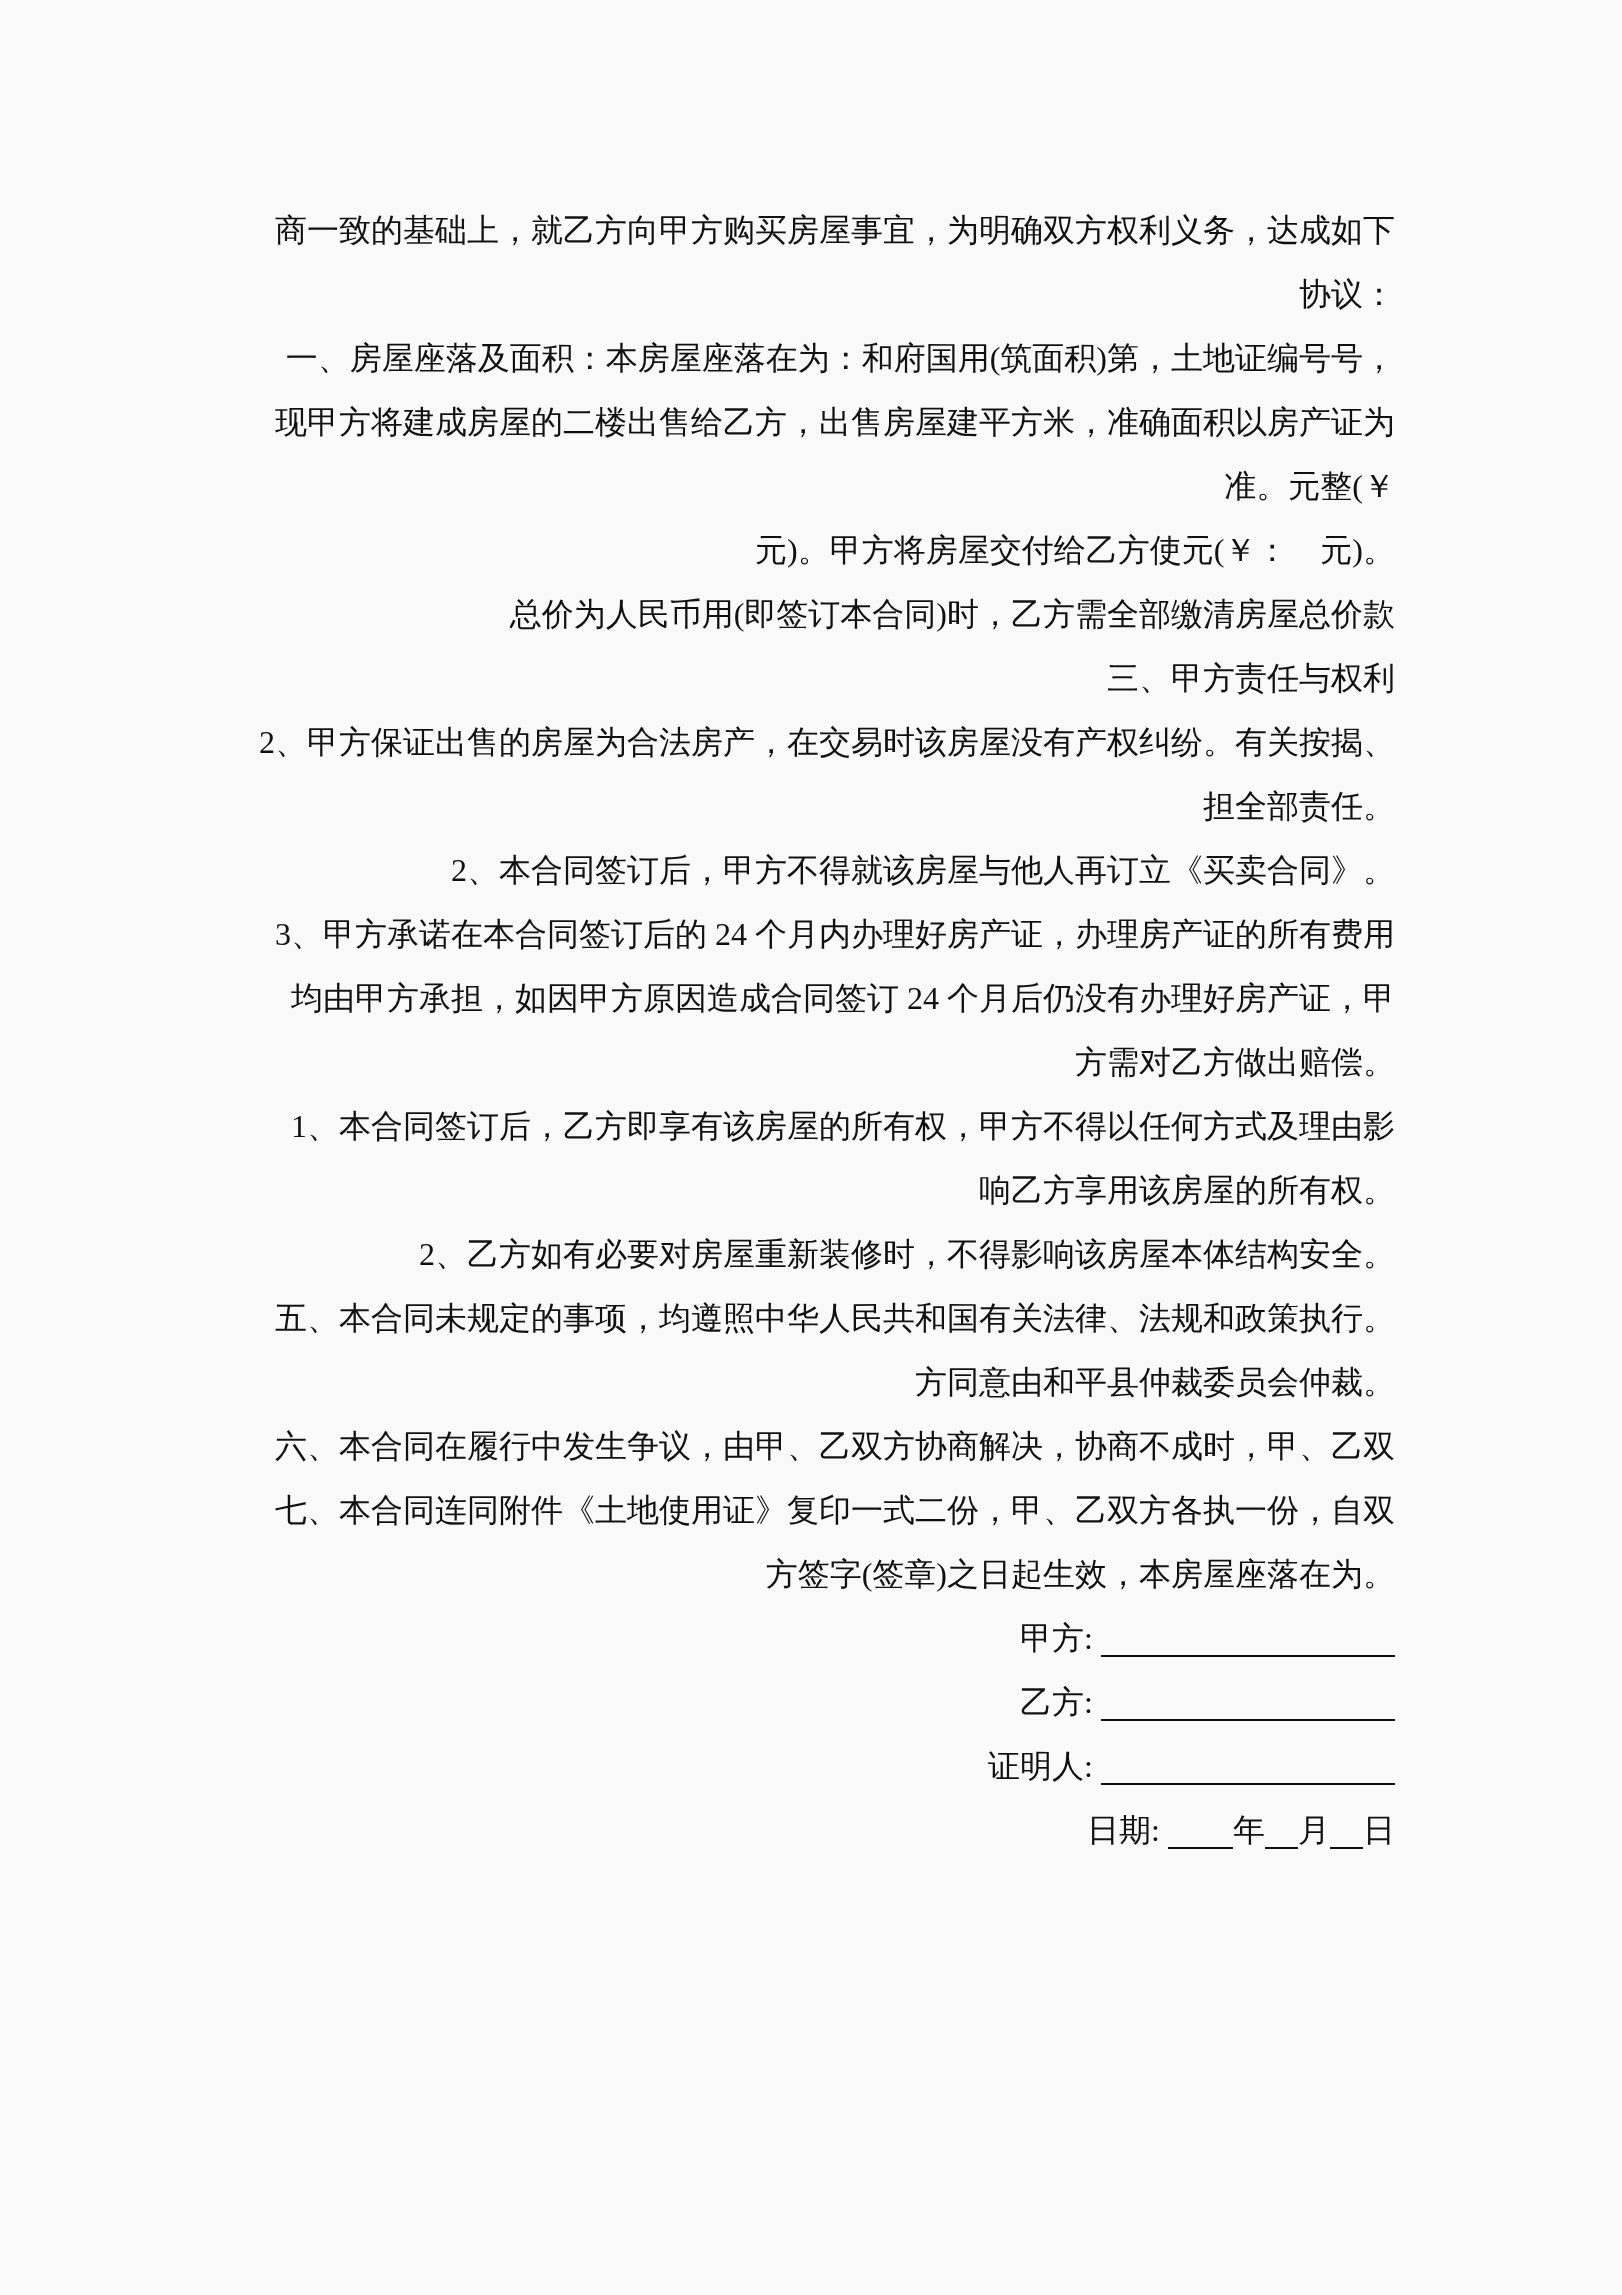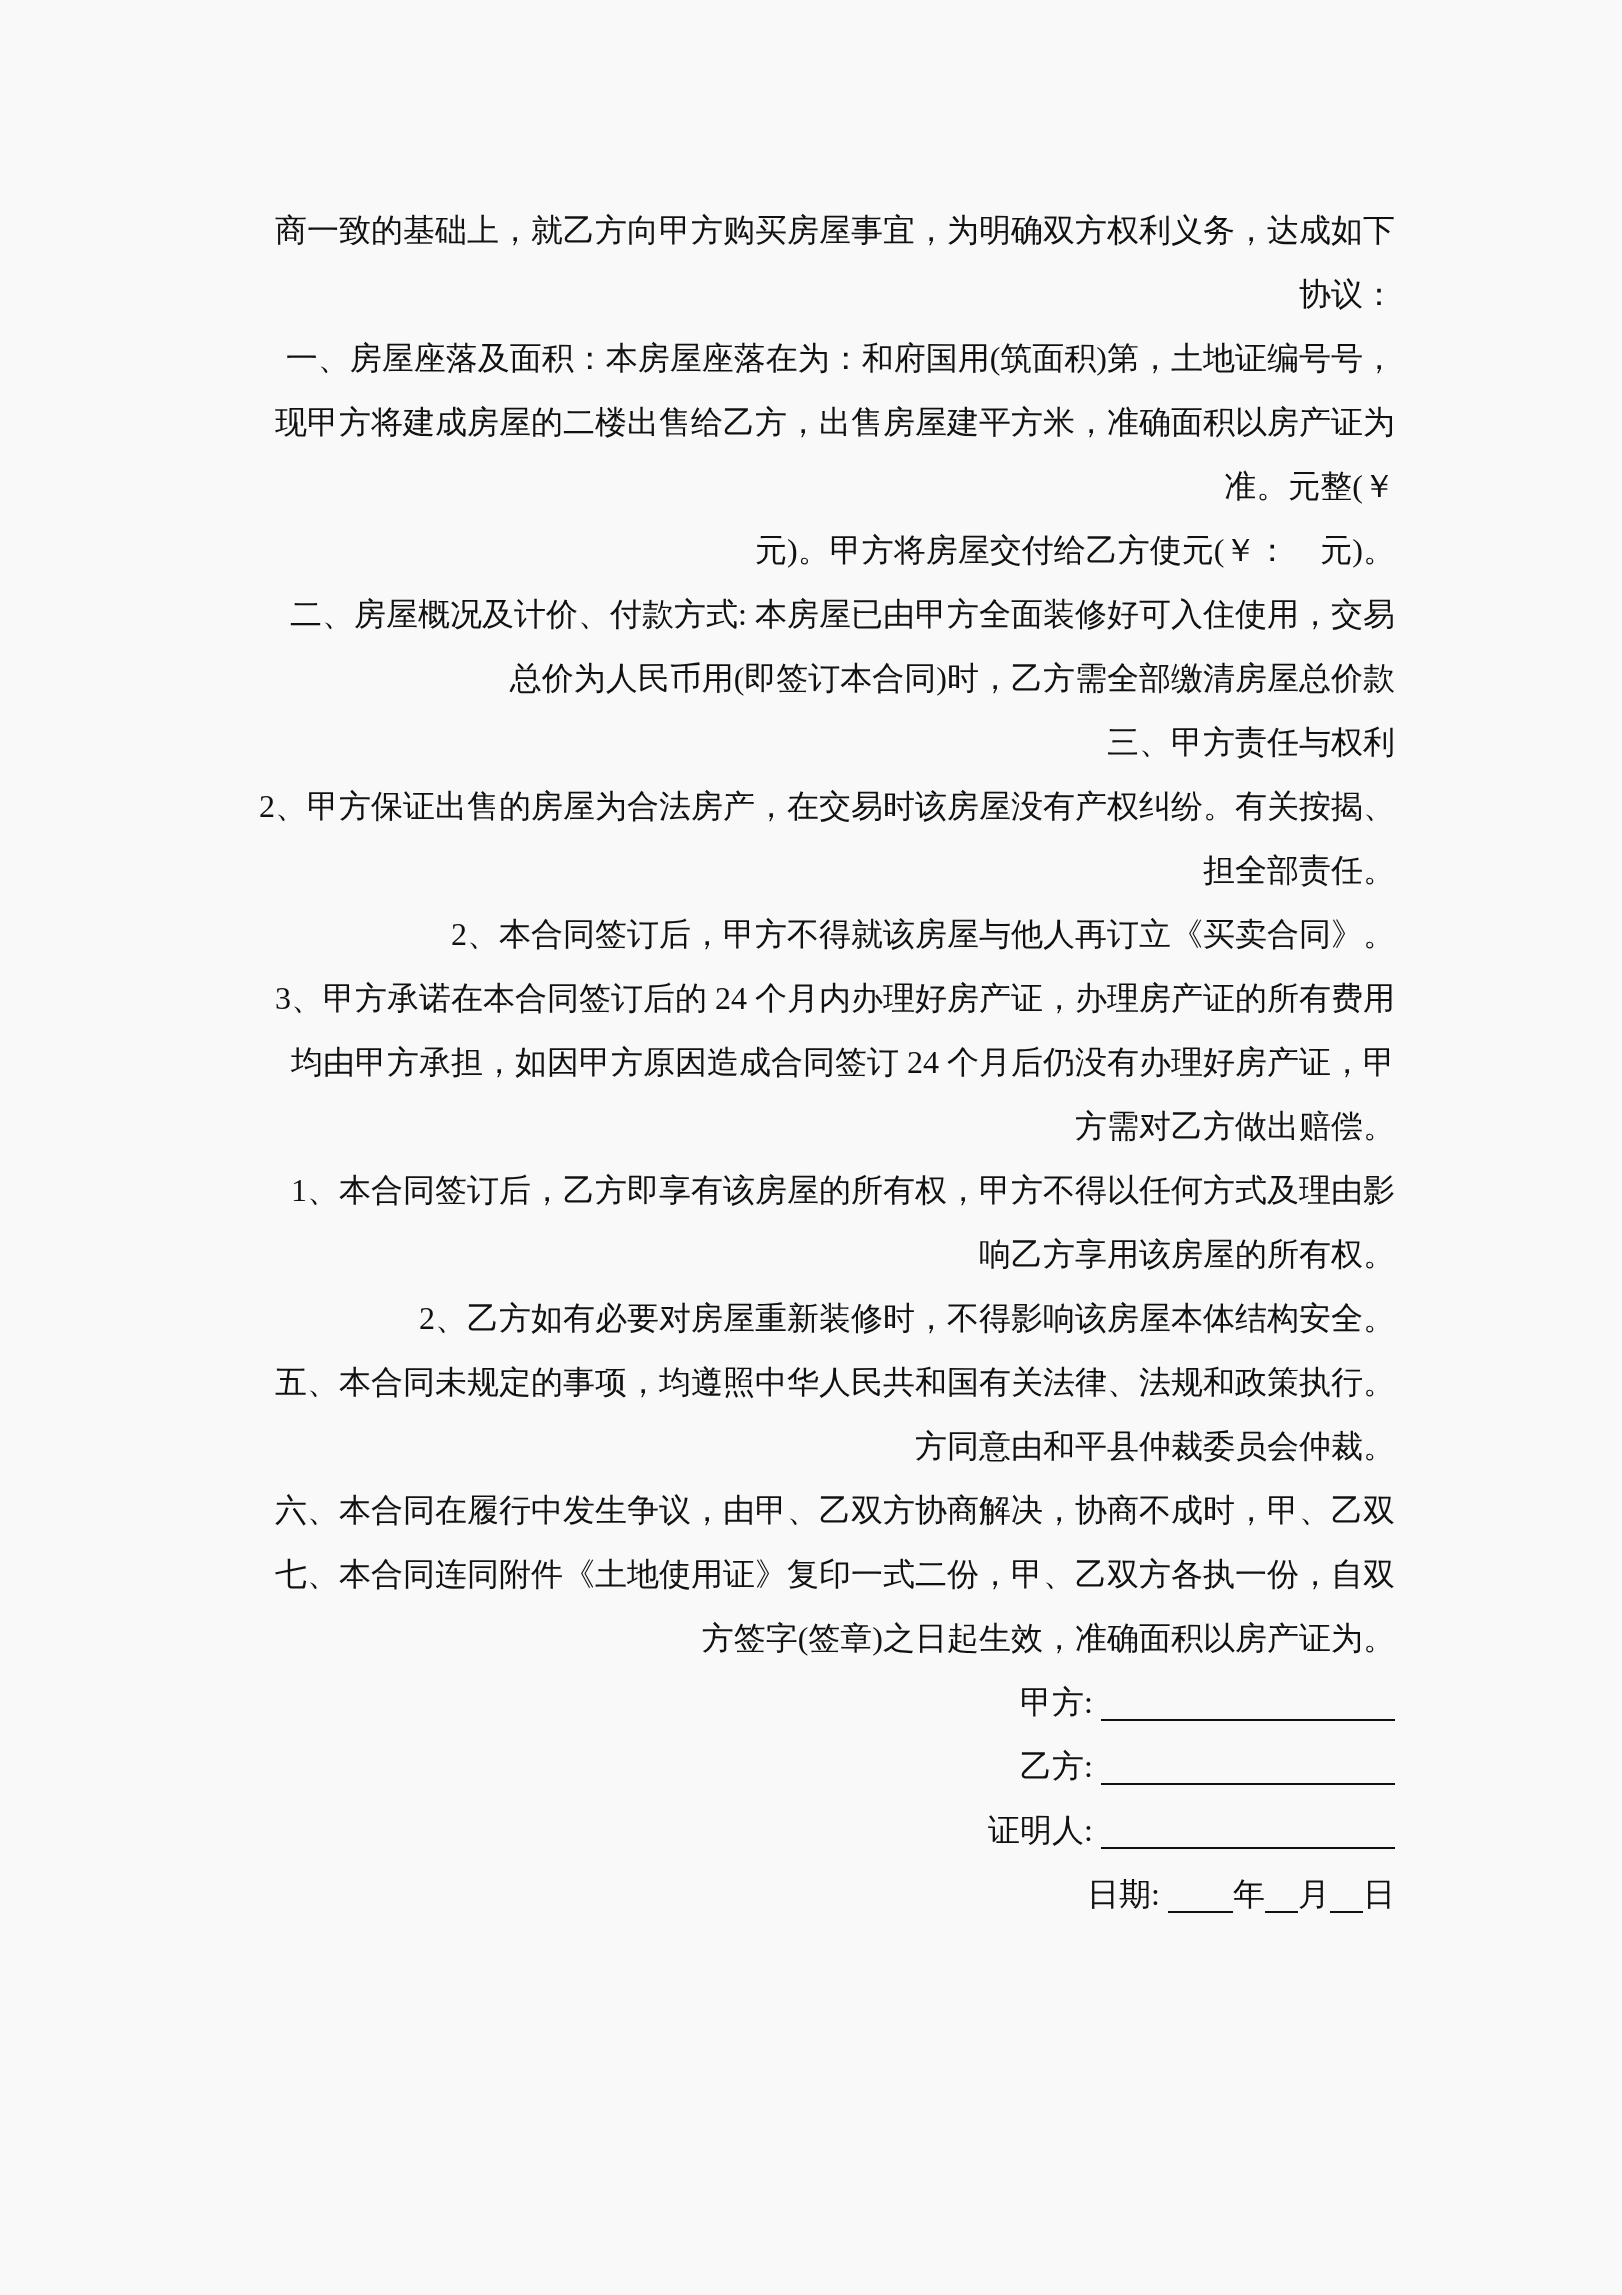--- a/index.html
+++ b/index.html
@@ -47,37 +47,36 @@
 <div class="page">
   <div class="doc">
 
     <div>
         <div class="line">商一致的基础上，就乙方向甲方购买房屋事宜，为明确双方权利义务，达成如下</div>
         <div class="line">协议：</div>
         <div class="line">一、房屋座落及面积：本房屋座落在为：和府国用(筑面积)第，土地证编号号，</div>
         <div class="line">现甲方将建成房屋的二楼出售给乙方，出售房屋建平方米，准确面积以房产证为</div>
         <div class="line">准。元整(￥</div>
         <div class="line">元)。甲方将房屋交付给乙方使元(￥：　元)。</div>
-        <div class="line">二、房屋概况及计价、付款方式: 本房屋已由甲方全面装修好可入住使用，交易</div>
         <div class="line">总价为人民币用(即签订本合同)时，乙方需全部缴清房屋总价款</div>
         <div class="line">三、甲方责任与权利</div>
         <div class="line">2、甲方保证出售的房屋为合法房产，在交易时该房屋没有产权纠纷。有关按揭、</div>
         <div class="line">担全部责任。</div>
         <div class="line">2、本合同签订后，甲方不得就该房屋与他人再订立《买卖合同》。</div>
         <div class="line">3、甲方承诺在本合同签订后的 24 个月内办理好房产证，办理房产证的所有费用</div>
         <div class="line">均由甲方承担，如因甲方原因造成合同签订 24 个月后仍没有办理好房产证，甲</div>
         <div class="line">方需对乙方做出赔偿。</div>
         <div class="line">1、本合同签订后，乙方即享有该房屋的所有权，甲方不得以任何方式及理由影</div>
         <div class="line">响乙方享用该房屋的所有权。</div>
         <div class="line">2、乙方如有必要对房屋重新装修时，不得影响该房屋本体结构安全。</div>
         <div class="line">五、本合同未规定的事项，均遵照中华人民共和国有关法律、法规和政策执行。</div>
         <div class="line">方同意由和平县仲裁委员会仲裁。</div>
         <div class="line">六、本合同在履行中发生争议，由甲、乙双方协商解决，协商不成时，甲、乙双</div>
         <div class="line">七、本合同连同附件《土地使用证》复印一式二份，甲、乙双方各执一份，自双</div>
-        <div class="line">方签字(签章)之日起生效，准确面积以房产证为。</div>
+        <div class="line">方签字(签章)之日起生效，本房屋座落在为。</div>
       </div>
 
     <div class="line sig"><span>甲方: </span><span class="blank blank-name"></span></div>
 
     <div class="line sig"><span>乙方: </span><span class="blank blank-name"></span></div>
 
     <div class="line sig"><span>证明人: </span><span class="blank blank-name"></span></div>
 
     <div class="line sig"><span>日期: </span><span class="blank blank-date-long"></span><span>年</span><span class="blank blank-date-short"></span><span>月</span><span class="blank blank-date-short"></span><span>日</span></div>
 

